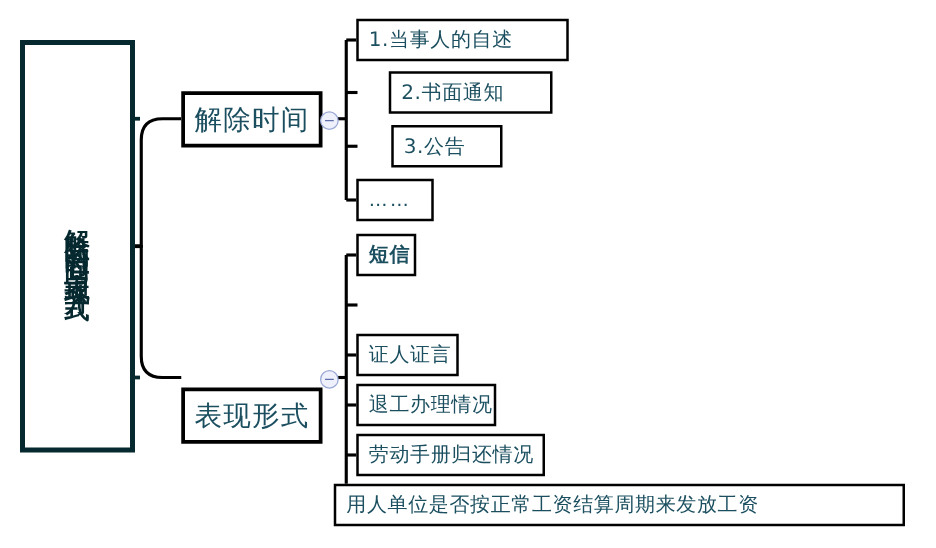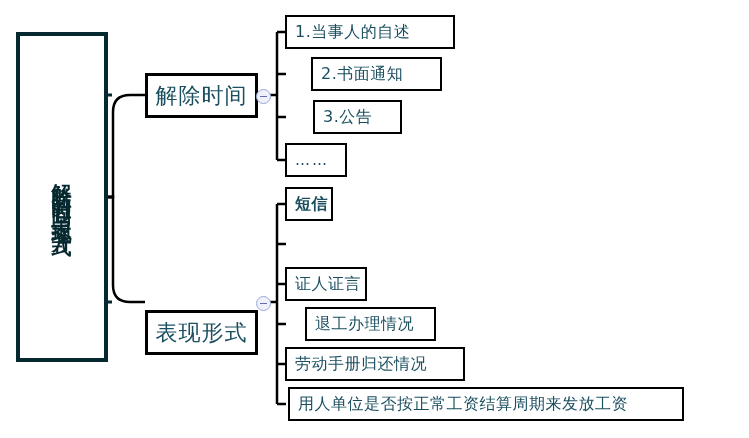--- a/index.html
+++ b/index.html
@@ -174,23 +174,23 @@
     <span class="branch-text">表现形式</span>
   </div>
   <div class="collapse-toggle" style="left:256px; top:296px;"></div>
 
   <div class="leaf-node" style="left:285px; top:187px; width:48px;font-weight:bold;">
     <span class="leaf-text">短信</span>
   </div>
   <div class="leaf-node" style="left:285px; top:267px; width:82px;font-family:Liberation Mono, monospace;">
     <span class="leaf-text">证人证言</span>
   </div>
-  <div class="leaf-node" style="left:285px; top:307px; width:131px;margin-left:20px;">
+  <div class="leaf-node" style="left:285px; top:307px; width:112px;">
     <span class="leaf-text">退工办理情况</span>
   </div>
-  <div class="leaf-node" style="left:285px; top:347px; width:180px;">
+  <div class="leaf-node" style="left:285px; top:347px; width:151px;">
     <span class="leaf-text">劳动手册归还情况</span>
   </div>
-  <div class="leaf-node" style="left:288px; top:387px; width:396px;">
+  <div class="leaf-node" style="left:267px; top:387px; width:457px;">
     <span class="leaf-text">用人单位是否按正常工资结算周期来发放工资</span>
   </div>
 
 </div>
 
 </body></html>

